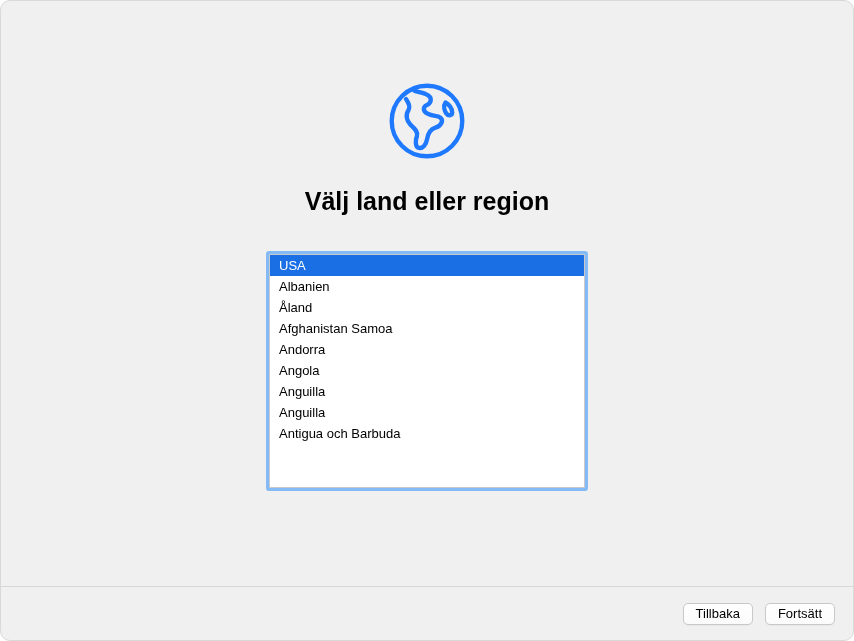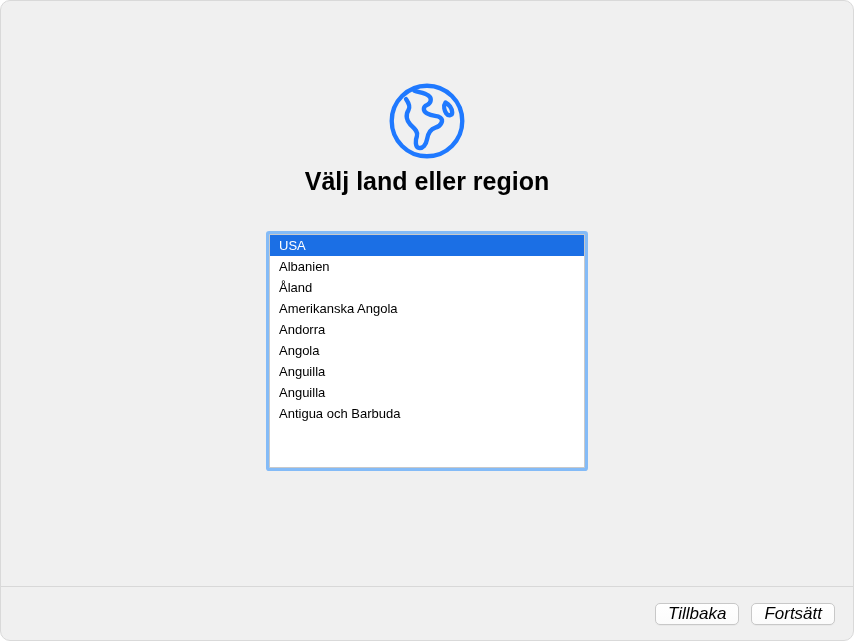--- a/index.html
+++ b/index.html
@@ -27,21 +27,21 @@
   }
   .globe-icon {
     width: 84px;
     height: 84px;
     display: flex;
     align-items: center;
     justify-content: center;
   }
   .globe-icon svg { width: 84px; height: 84px; }
   .title {
-    margin-top: 4px;
+    margin-top: 24px;
     font-size: 25px;
     font-weight: 700;
     color: #000;
     text-align: center;
   }
   .list-wrap {
     margin-top: 38px;
     width: 316px;
     height: 234px;
     background: #ffffff;
@@ -69,31 +69,30 @@
     display: flex;
     align-items: center;
     justify-content: flex-end;
     padding: 0 18px;
     gap: 12px;
   }
   .btn {
     height: 22px;
     min-width: 70px;
     padding: 0 12px;
-    font-size: 17px;
+    font-size: 13px;
     color: #000;
     background: linear-gradient(#ffffff, #fbfbfb);
     border: 1px solid #c8c8c8;
     border-radius: 5px;
     box-shadow: 0 1px 0 rgba(0,0,0,0.03);
     cursor: default;
     display: inline-flex;
     align-items: center;
     justify-content: center;
-    font-style: italic;
   }
   
   .list-wrap::-webkit-scrollbar { width: 0; }
 </style>
 </head>
 <body>
 
 <div class="window">
   <div class="content">
 
@@ -116,21 +115,21 @@
         <path d="M72 28 C76 30 80 35 80 40 C80 44 75 44 73 41 C71 38 69 32 72 28 Z"></path>
       </svg>
     </div>
 
     <h1 class="title">Välj land eller region</h1>
 
     <div class="list-wrap" id="country-list">
         <div class="list-item selected">USA</div>
         <div class="list-item">Albanien</div>
         <div class="list-item">Åland</div>
-        <div class="list-item">Amerikanska Angola</div>
+        <div class="list-item">Afghanistan Samoa</div>
         <div class="list-item">Andorra</div>
         <div class="list-item">Angola</div>
         <div class="list-item">Anguilla</div>
         <div class="list-item">Anguilla</div>
         <div class="list-item">Antigua och Barbuda</div>
       </div>
 
   </div>
 
   <div class="footer">

